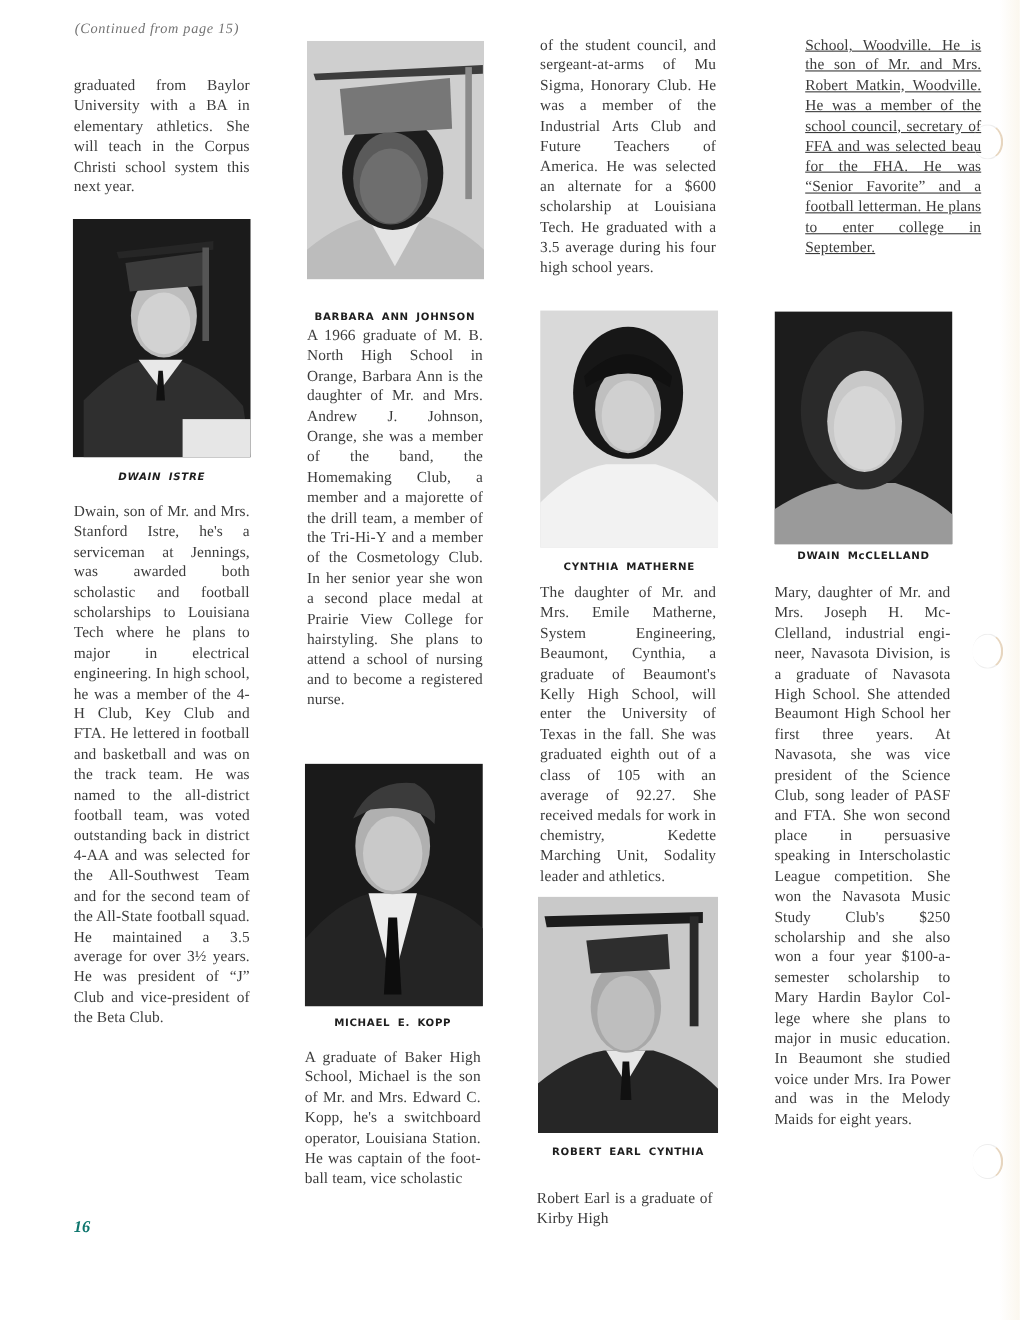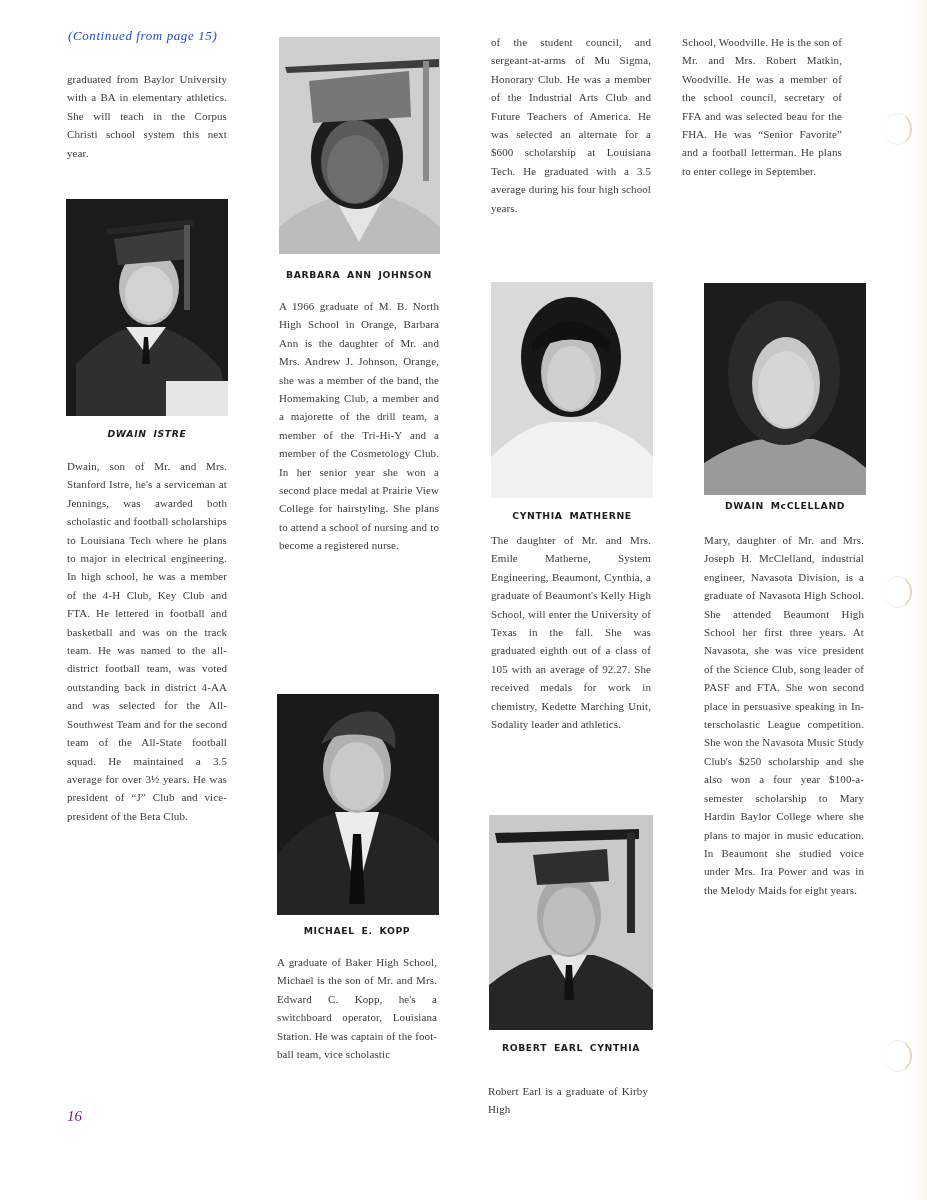--- a/index.html
+++ b/index.html
@@ -1,33 +1,33 @@
 <!DOCTYPE html>
 <html><head>
 <meta charset="utf-8">
 <style>
   html, body { margin: 0; padding: 0; }
   body {
     width: 927px; height: 1200px; background: #ffffff; position: relative; overflow: hidden;
     font-family: "Liberation Serif", "DejaVu Serif", serif; color: #3a3a3a;
   }
   .body-text {
-    position: absolute; font-size: 11px; line-height: 18.4px; text-align: justify;
+    position: absolute; font-size: 14px; line-height: 18.4px; text-align: justify;
     text-align-last: left; hyphens: manual; width: 160px; color: #3b3b3b;
     letter-spacing: 0.1px;
   }
-  .continued { position: absolute; left: 68px; top: 28px; font-style: italic; font-size: 13px; color: #1d4ed8; letter-spacing: 0.6px; }
+  .continued { position: absolute; left: 68px; top: 18px; font-style: italic; font-size: 13px; color: #737373; letter-spacing: 0.6px; }
   .caption {
     position: absolute; font-family: "DejaVu Sans", "Liberation Sans", sans-serif; font-weight: bold;
     font-size: 9.3px; letter-spacing: 0.6px; color: #1e1e1e; text-align: center; width: 170px;
     word-spacing: 3px;
   }
   .photo { position: absolute; overflow: hidden; }
   .photo svg { display: block; width: 100%; height: 100%; }
-  .page-num { position: absolute; left: 67px; top: 1108px; font-family: "Liberation Serif", serif; font-style: italic; font-weight: normal; font-size: 15px; color: #701a75; }
+  .page-num { position: absolute; left: 67px; top: 1108px; font-family: "Liberation Serif", serif; font-style: italic; font-weight: bold; font-size: 15px; color: #0f766e; }
   .punch { position: absolute; width: 26px; height: 30px; border-radius: 50%; border-right: 2px solid #e7d6bf; border-top: 1px solid #eee; border-bottom: 1px solid #eee; }
   .edge { position: absolute; right: 0; top: 0; width: 18px; height: 1200px; background: linear-gradient(to right, #ffffff, #fbf7ee); }
 </style>
 </head>
 <body>
 
 <div class="edge"></div>
 
 <div class="continued">(Continued from page 15)</div>
 <div class="body-text" style="left:67px; top:70px;">graduated from Baylor University with a BA in elementary athletics. She will teach in the Corpus Christi school system this next year.</div>
@@ -57,21 +57,21 @@
     <path d="M0 217 L0 190 Q30 165 60 160 L110 160 Q140 170 161 190 L161 217 Z" fill="#bcbcbc"></path>
     <path d="M55 160 L80 205 L105 160 Z" fill="#e4e4e4"></path>
     <ellipse cx="78" cy="120" rx="46" ry="52" fill="#1d1d1d"></ellipse>
     <ellipse cx="76" cy="125" rx="34" ry="42" fill="#5a5a5a"></ellipse>
     <ellipse cx="76" cy="132" rx="28" ry="34" fill="#6e6e6e"></ellipse>
     <path d="M30 44 L130 34 L132 80 L34 86 Z" fill="#777"></path>
     <path d="M6 30 L160 22 L160 30 L8 36 Z" fill="#3d3d3d"></path>
     <rect x="144" y="24" width="6" height="120" fill="#8a8a8a"></rect>
   </svg>
 </div>
-<div class="caption" style="left:274px; top:269px;">BARBARA ANN JOHNSON</div>
+<div class="caption" style="left:274px; top:283px;">BARBARA ANN JOHNSON</div>
 <div class="body-text" style="left:279px; top:297px;">A 1966 graduate of M. B. North High School in Orange, Barbara Ann is the daughter of Mr. and Mrs. Andrew J. Johnson, Orange, she was a mem­ber of the band, the Homemaking Club, a member and a major­ette of the drill team, a member of the Tri-Hi-Y and a member of the Cosmetology Club. In her senior year she won a second place medal at Prairie View College for hairstyling. She plans to attend a school of nursing and to become a registered nurse.</div>
 
 <div class="photo" style="left:277px; top:694px; width:162px; height:221px;">
   <svg viewBox="0 0 162 221" preserveAspectRatio="none">
     <rect width="162" height="221" fill="#1a1a1a"></rect>
     <path d="M0 221 L0 160 Q30 125 60 118 L100 118 Q135 125 162 150 L162 221 Z" fill="#242424"></path>
     <path d="M58 118 L80 200 L102 118 Z" fill="#ececec"></path>
     <path d="M76 140 L84 140 L88 210 L72 210 Z" fill="#0d0d0d"></path>
     <ellipse cx="80" cy="75" rx="34" ry="44" fill="#b0b0b0"></ellipse>
     <ellipse cx="80" cy="82" rx="27" ry="34" fill="#c9c9c9"></ellipse>
@@ -105,21 +105,21 @@
     <ellipse cx="80" cy="100" rx="32" ry="42" fill="#a8a8a8"></ellipse>
     <ellipse cx="80" cy="106" rx="26" ry="34" fill="#bebebe"></ellipse>
     <path d="M44 40 L118 34 L120 66 L48 70 Z" fill="#2e2e2e"></path>
     <path d="M6 18 L150 14 L150 24 L8 28 Z" fill="#1c1c1c"></path>
     <rect x="138" y="18" width="8" height="100" fill="#2a2a2a"></rect>
   </svg>
 </div>
 <div class="caption" style="left:486px; top:1042px;">ROBERT EARL CYNTHIA</div>
 <div class="body-text" style="left:488px; top:1082px;">Robert Earl is a gradu­ate of Kirby High</div>
 
-<div class="body-text" style="left:682px; top:33px;">School, Woodville. He is the son of Mr. and Mrs. Robert Matkin, Woodville. He was a member of the school council, secretary of FFA and was selected beau for the FHA. He was “Senior Favorite” and a football letterman. He plans to enter college in September.</div>
+<div class="body-text" style="left:732px; top:33px;text-decoration:underline;">School, Woodville. He is the son of Mr. and Mrs. Robert Matkin, Woodville. He was a member of the school council, secretary of FFA and was selected beau for the FHA. He was “Senior Favorite” and a football letterman. He plans to enter college in September.</div>
 
 <div class="photo" style="left:704px; top:283px; width:162px; height:212px;">
   <svg viewBox="0 0 162 212" preserveAspectRatio="none">
     <rect width="162" height="212" fill="#1c1c1c"></rect>
     <path d="M0 212 L0 180 Q30 160 60 156 L110 156 Q140 165 162 185 L162 212 Z" fill="#9a9a9a"></path>
     <ellipse cx="80" cy="90" rx="56" ry="72" fill="#2a2a2a"></ellipse>
     <ellipse cx="82" cy="100" rx="34" ry="46" fill="#c8c8c8"></ellipse>
     <ellipse cx="82" cy="106" rx="28" ry="38" fill="#d6d6d6"></ellipse>
   </svg>
 </div>

